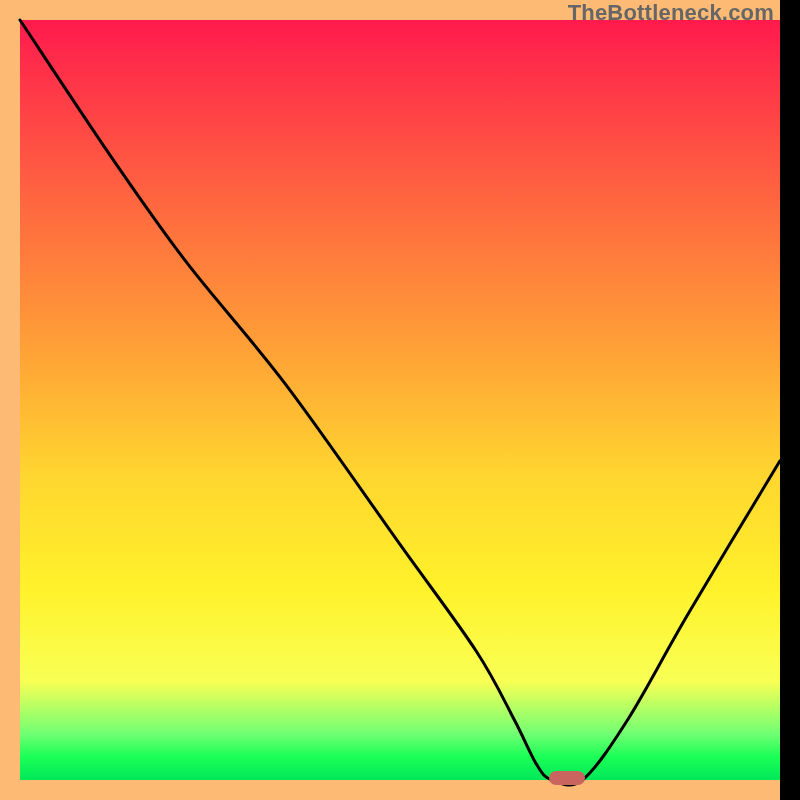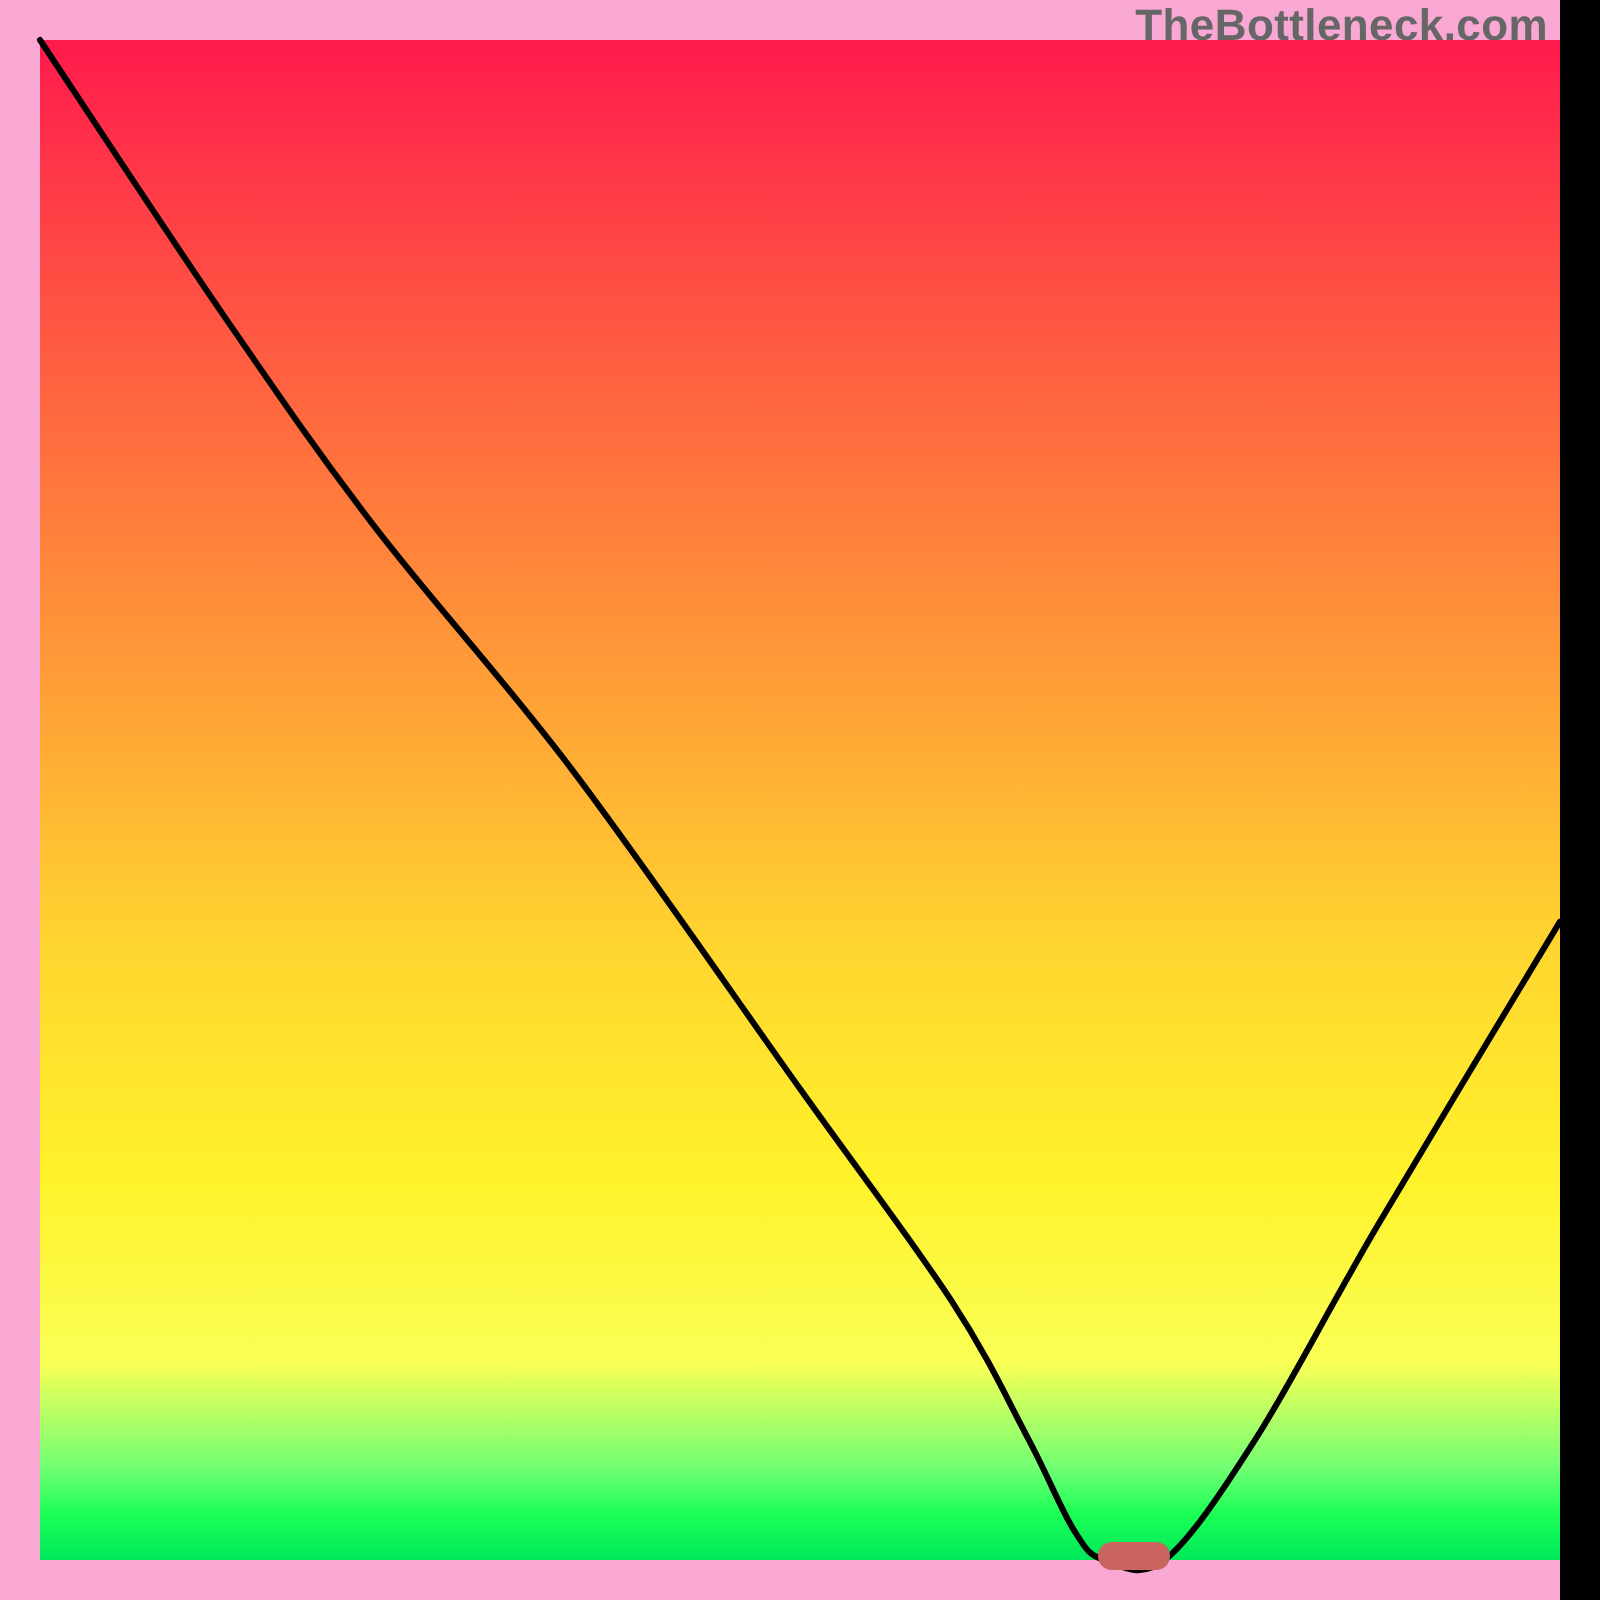--- a/index.html
+++ b/index.html
@@ -7,21 +7,21 @@
     padding: 0;
     width: 800px;
     height: 800px;
     background: #000;
     overflow: hidden;
   }
   .frame {
     position: relative;
     width: 780px;
     height: 800px;
-    background: #f9a8d4;
+    background: #fdba74;
   }
   .plot {
     position: absolute;
     left: 20px;
     top: 20px;
     width: 760px;
     height: 760px;
     background: linear-gradient(
       to bottom,
       #ff1a4d 0%,

